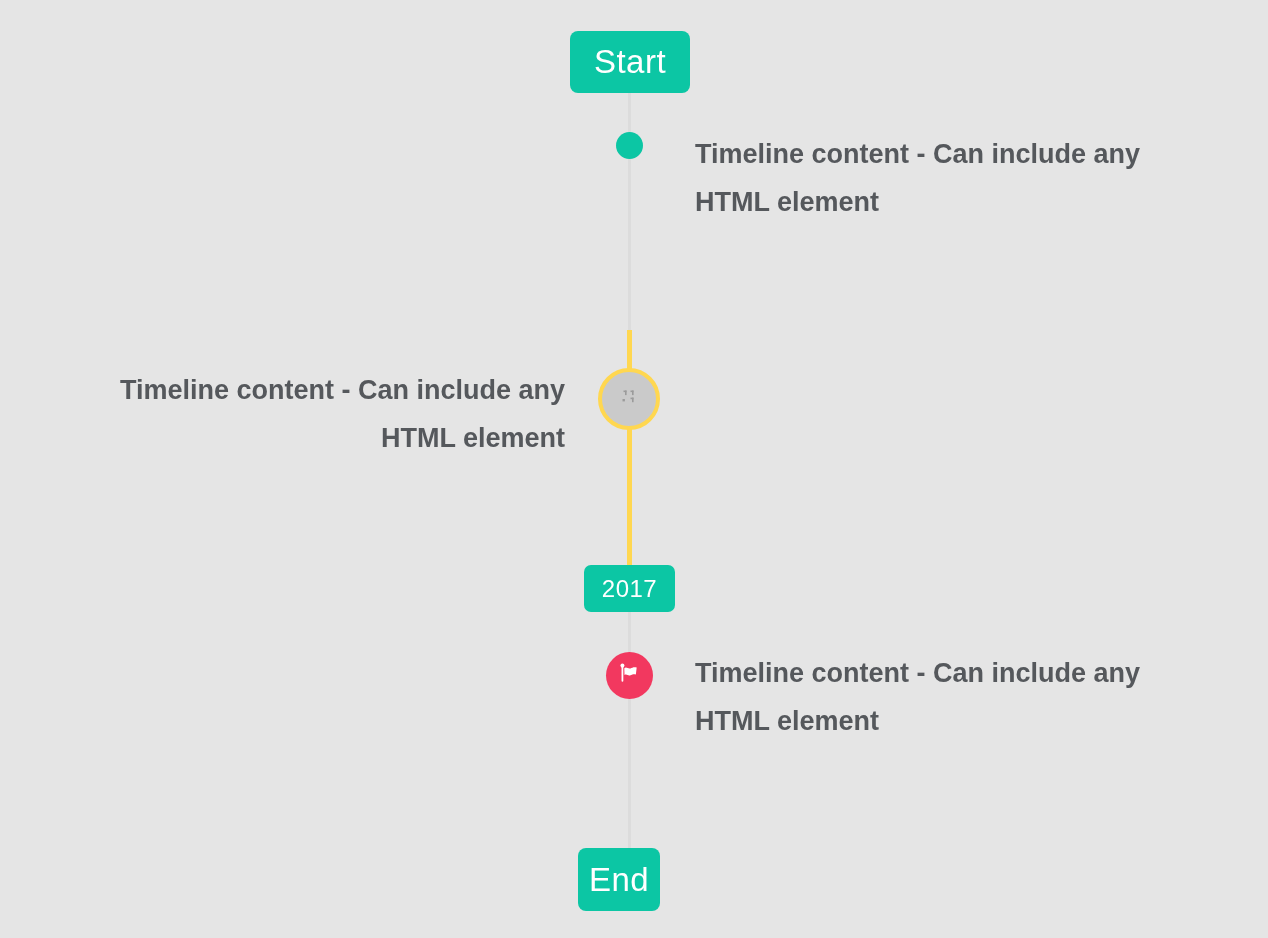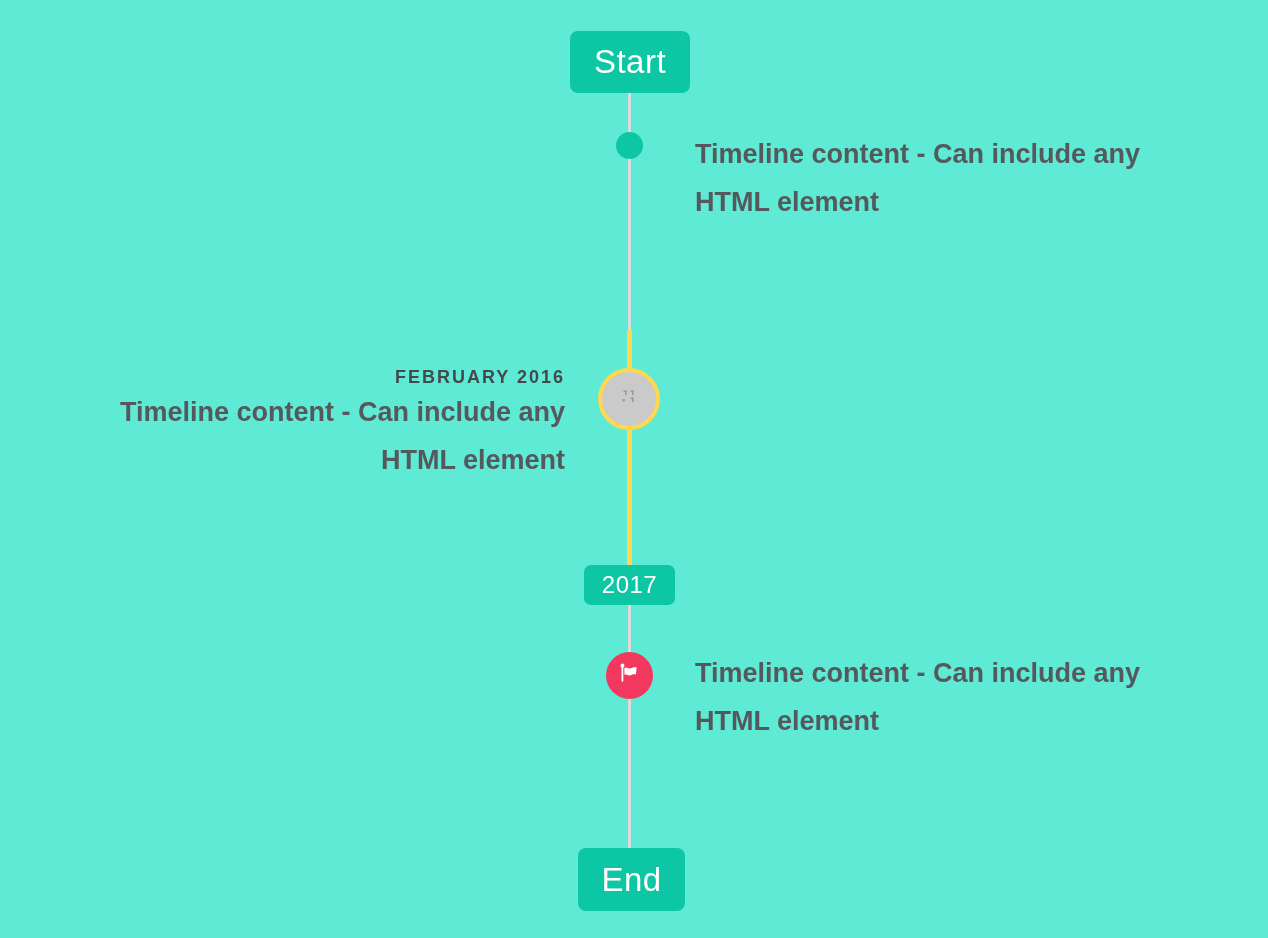--- a/index.html
+++ b/index.html
@@ -1,21 +1,21 @@
 <!DOCTYPE html>
 <html style="--teal: #0cc6a4; --yellow: #ffd750; --pink: #f2385f; --line_gray: #dcdcdc; --circle_gray: #cacaca; --title: #45494e; --text: #55585c;"><head>
 <meta charset="utf-8">
 <style>
   * { margin: 0; padding: 0; box-sizing: border-box; }
   html, body { background: #ffffff; }
   .canvas {
     position: relative;
     width: 1268px;
     height: 938px;
-    background: #5eead4;
+    background: #e5e5e5;
     font-family: "Liberation Sans", "DejaVu Sans", sans-serif;
     overflow: hidden;
   }
 
   
   .rail {
     position: absolute;
     left: 628px;
     top: 93px;
     width: 3px;
@@ -39,22 +39,22 @@
     display: flex;
     align-items: center;
     justify-content: center;
     background: var(--teal, #0cc6a4);
     color: #ffffff;
     border-radius: 8px;
     z-index: 2;
     letter-spacing: 0.5px;
   }
   .badge.start { left: 570px; top: 31px;  width: 120px; height: 62px; font-size: 33px; }
-  .badge.year  { left: 584px; top: 565px; width: 91px;  height: 40px; font-size: 24px; border-radius: 7px; }
-  .badge.end   { left: 578px; top: 848px; width: 107px; height: 63px; font-size: 33px; }
+  .badge.year  { left: 584px; top: 565px; width: 91px;  height: 47px; font-size: 24px; border-radius: 7px; }
+  .badge.end   { left: 578px; top: 848px; width: 82px; height: 63px; font-size: 33px; }
 
   
   .dot {
     position: absolute;
     left: 616px; top: 132px;
     width: 27px; height: 27px;
     border-radius: 50%;
     background: var(--teal, #0cc6a4);
     z-index: 2;
   }
@@ -134,21 +134,20 @@
           <rect x="10.5" y="1.5" width="3" height="1.6"></rect>
           <rect x="12" y="1.5" width="1.6" height="4.6"></rect>
           <rect x="2.5" y="10" width="2.4" height="2.4"></rect>
           <rect x="10.5" y="8.6" width="3" height="1.6"></rect>
           <rect x="12" y="8.6" width="1.6" height="4.6"></rect>
         </g>
       </svg>
     </span>
   </div>
   <div class="item side-left feb">
-    <div class="item-title">FEBRUARY 2016</div>
     <div class="item-text">Timeline content - Can include any
 HTML element</div>
   </div>
 
   <div class="badge year">2017</div>
 
   <div class="flag-marker">
     <span>
       <svg width="25" height="25" viewBox="0 0 24 24" aria-hidden="true">
         <g fill="#ffffff">

